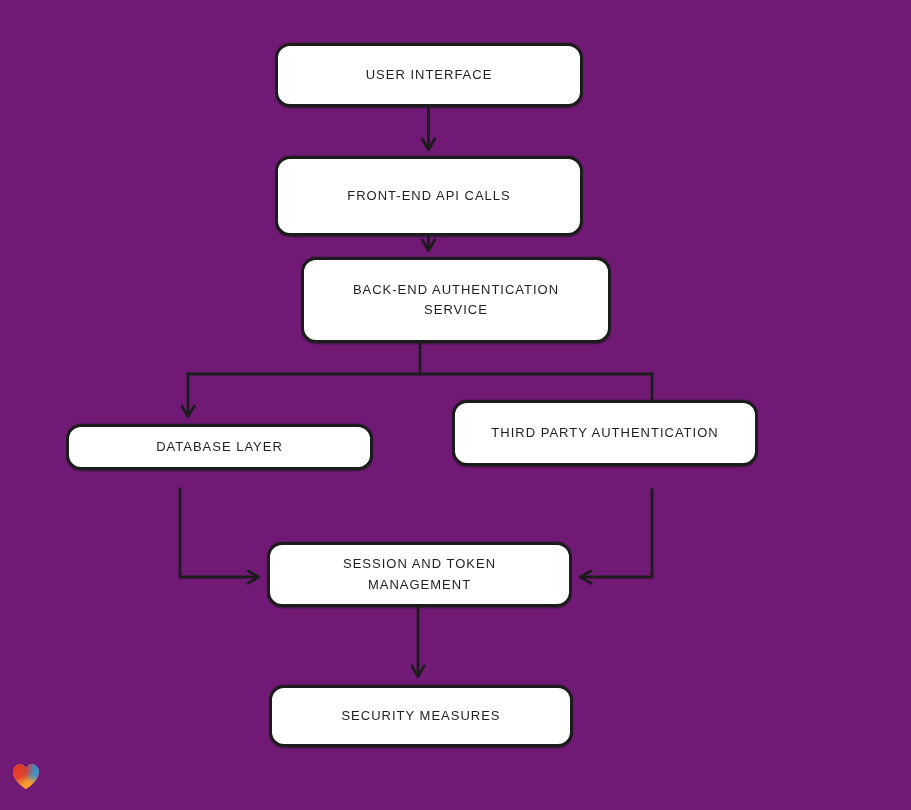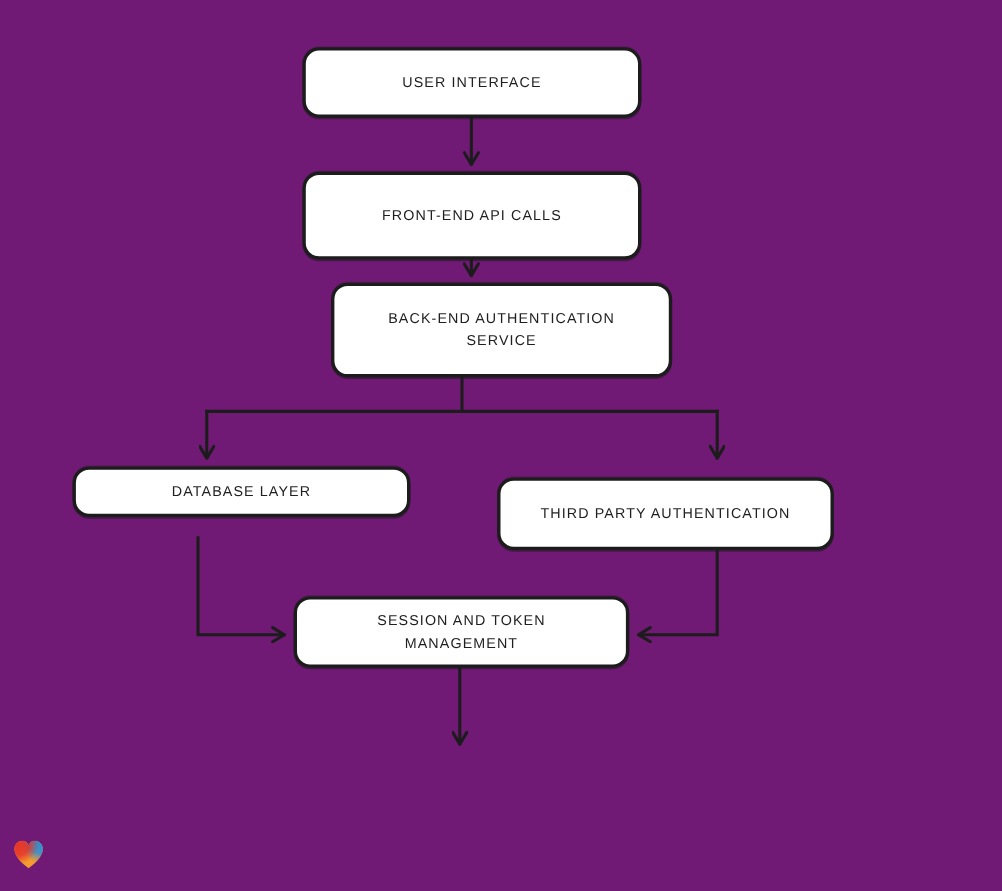--- a/index.html
+++ b/index.html
@@ -79,29 +79,32 @@
 
   <div class="node" style="left:273px; top:257px; width:310px; height:86px;margin-left:28px;">
     <span class="node-label">BACK-END AUTHENTICATION
 SERVICE</span>
   </div>
 
   <div class="node" style="left:66px; top:424px; width:307px; height:46px;">
     <span class="node-label">DATABASE LAYER</span>
   </div>
 
-  <div class="node" style="left:452px; top:434px; width:306px; height:66px;">
+  <div class="node" style="left:452px; top:400px; width:306px; height:66px;">
     <span class="node-label">THIRD PARTY AUTHENTICATION</span>
   </div>
 
   <div class="node" style="left:267px; top:542px; width:305px; height:65px;">
     <span class="node-label">SESSION AND TOKEN
 MANAGEMENT</span>
   </div>
 
+  <div class="node" style="left:269px; top:685px; width:304px; height:62px;">
+    <span class="node-label">SECURITY MEASURES</span>
+  </div>
 
   <svg class="logo" viewBox="0 0 32 30">
     <defs>
       <clipPath id="heartClip">
         <path d="M16 27.5 C3 18.5 1.5 9.5 6.5 5.5 C10.5 2.4 14.8 4.6 16 8 C17.2 4.6 21.5 2.4 25.5 5.5 C30.5 9.5 29 18.5 16 27.5 Z"></path>
       </clipPath>
       <radialGradient id="gRed" cx="0.16" cy="0.2" r="0.62">
         <stop offset="0" stop-color="#e5332a" stop-opacity="1"></stop>
         <stop offset="0.6" stop-color="#e5332a" stop-opacity="0.85"></stop>
         <stop offset="1" stop-color="#e5332a" stop-opacity="0"></stop>

